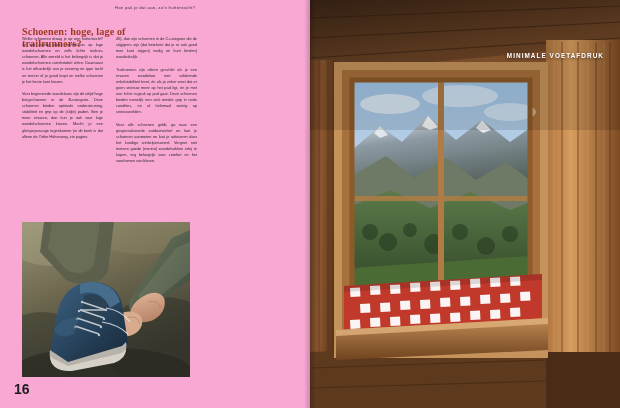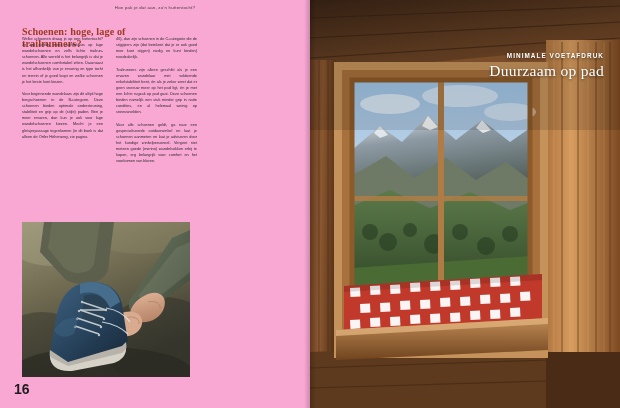--- a/index.html
+++ b/index.html
@@ -410,18 +410,17 @@
 
       <path d="M26 330 L238 318 L238 350 L26 360 Z" fill="url(#sillG)"></path>
       <path d="M26 330 L238 318 L238 324 L26 336 Z" fill="#e0b27c" opacity="0.8"></path>
 
       <rect width="310" height="408" fill="none"></rect>
       <rect width="310" height="130" fill="#000000" opacity="0.12"></rect>
     </svg>
 
     <div class="overlay-text">
       <div class="kicker">MINIMALE VOETAFDRUK</div>
-      <div class="headline">Duurzaam op pad</div>
     </div>
   </div>
 
   <div class="gutter"></div>
 </div>
 
 </body></html>

